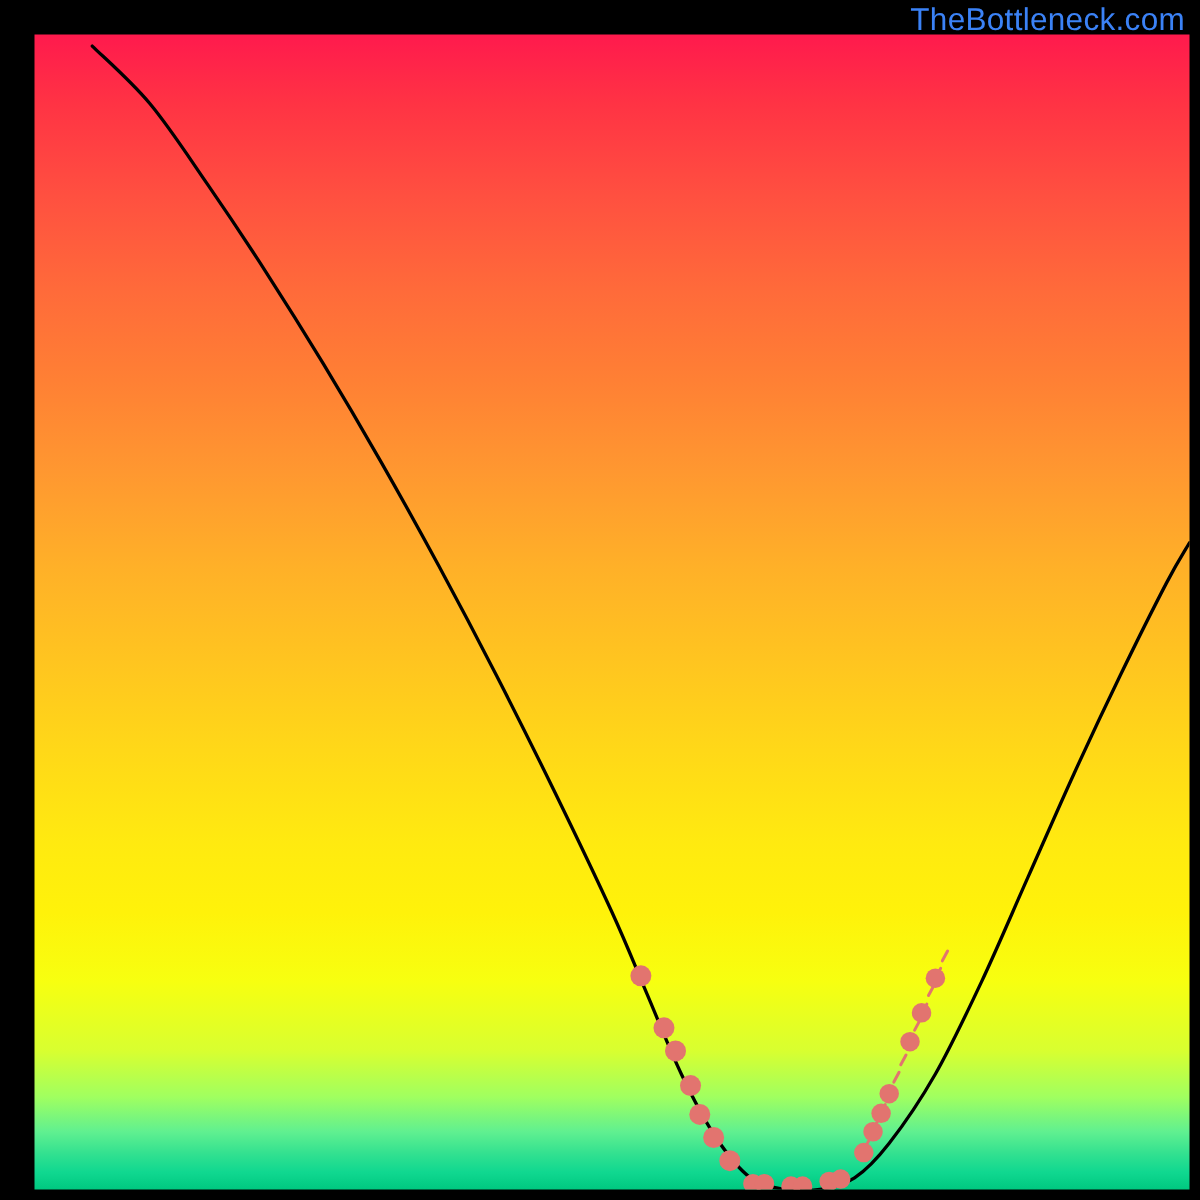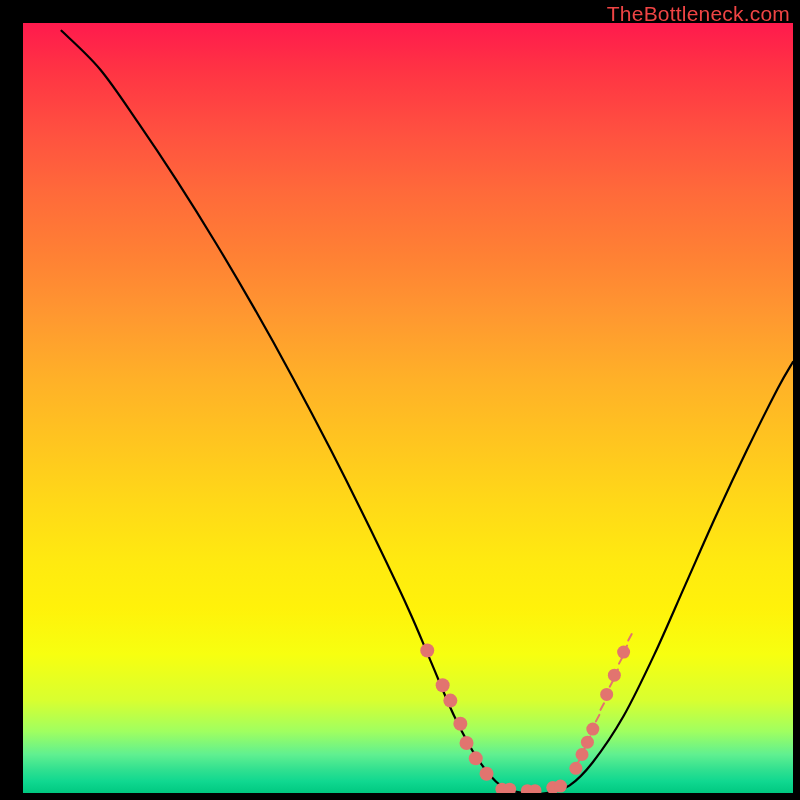--- a/index.html
+++ b/index.html
@@ -51,21 +51,21 @@
     top: 0;
     width: 770px;
     height: 770px;
   }
   .watermark {
     position: absolute;
     top: 2px;
     right: 10px;
     font-family: Arial, Helvetica, sans-serif;
     font-size: 21px;
-    color: #ef4444;
+    color: #3b82f6;
     letter-spacing: 0.2px;
     font-weight: 500;
     z-index: 10;
   }
   .dots circle {
     fill: #e2746f;
   }
 </style>
 </head>
 <body>

